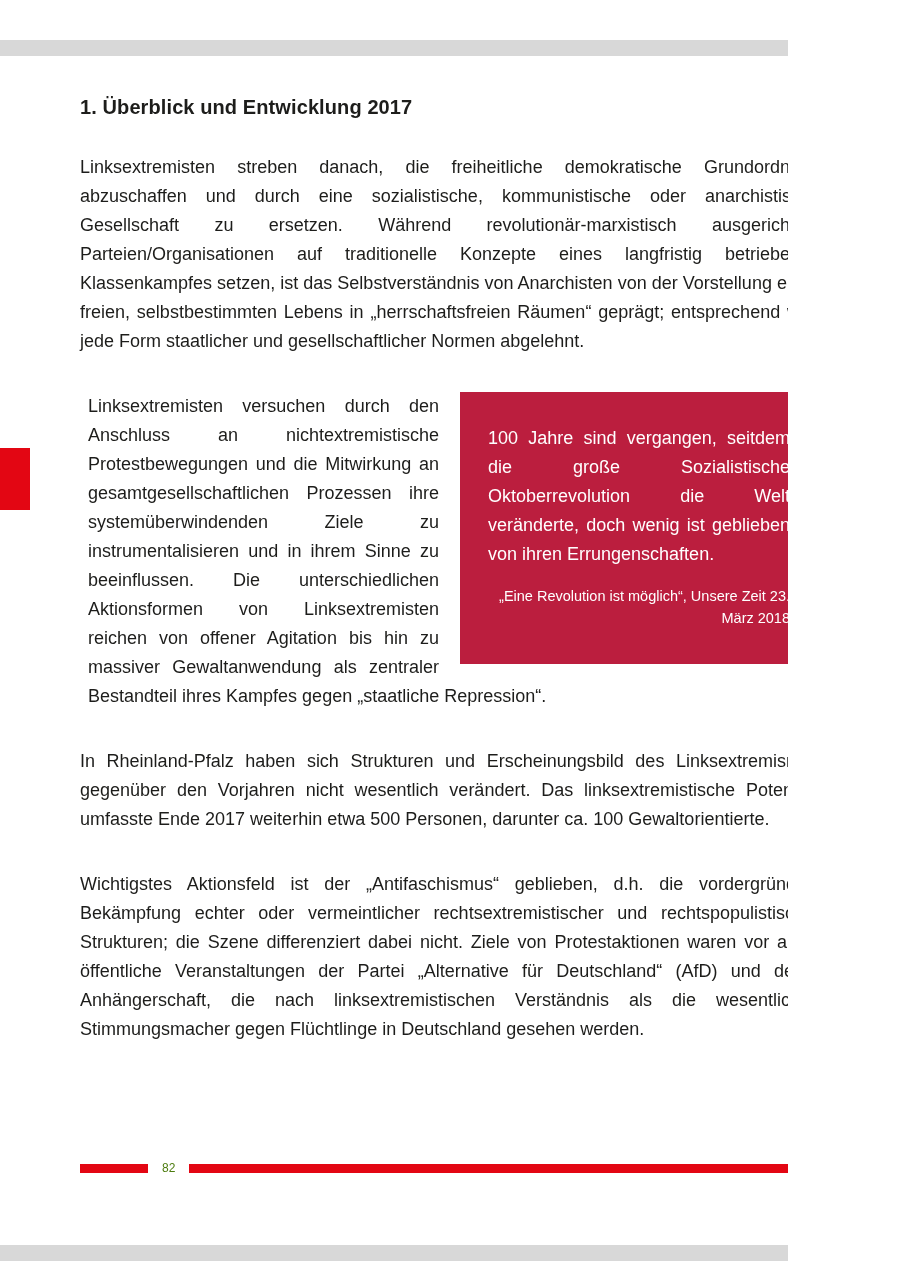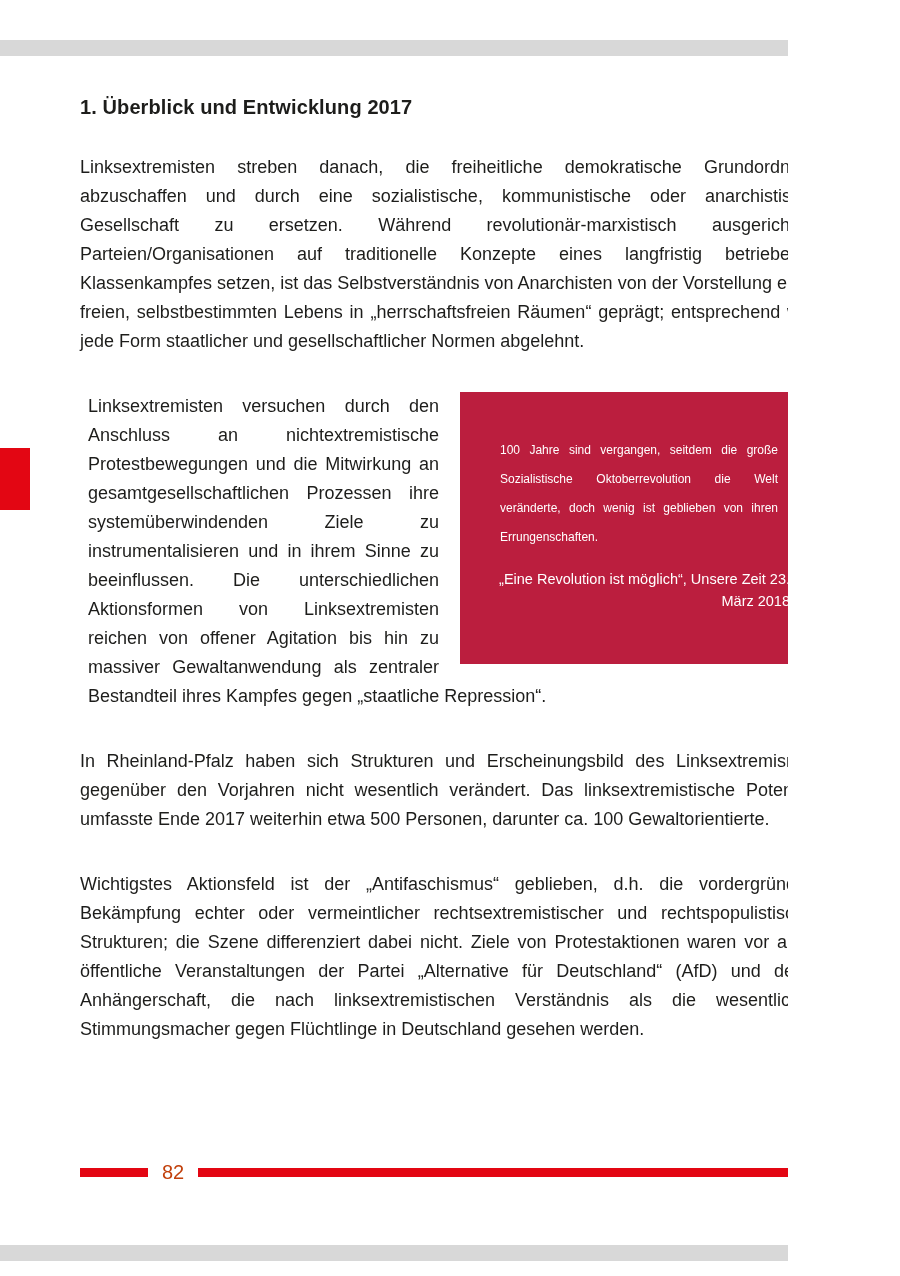--- a/index.html
+++ b/index.html
@@ -56,24 +56,24 @@
     float: right;
     width: 360px;
     height: 272px;
     margin-left: 21px;
     margin-bottom: 0;
     background: #bb1e3e;
     color: #ffffff;
     padding: 32px 30px 0 28px;
   }
   .pq-text {
-    font-size: 12px;
+    font-size: 18px;
     line-height: 29px;
     text-align: justify;
-    margin: 12px;
+    margin: 0;
     hyphens: auto;
     -webkit-hyphens: auto;
   }
   .pq-attr {
     font-size: 14.5px;
     line-height: 22px;
     margin: 16px 0 0 0;
     text-align: right;
   }
   .footer {
@@ -84,22 +84,22 @@
     display: flex;
     align-items: center;
   }
   .red-rule {
     height: 9px;
     background: #e30613;
   }
   .red-rule.short { width: 68px; }
   .red-rule.long { flex: 1; }
   .page-num {
-    font-size: 20px;
-    color: #c2410c;
+    font-size: 12px;
+    color: #4d7c0f;
     margin: 0 14px;
     line-height: 1;
     padding-bottom: 1px;
   }
 </style>
 </head>
 <body>
 
 <div class="page">
 

